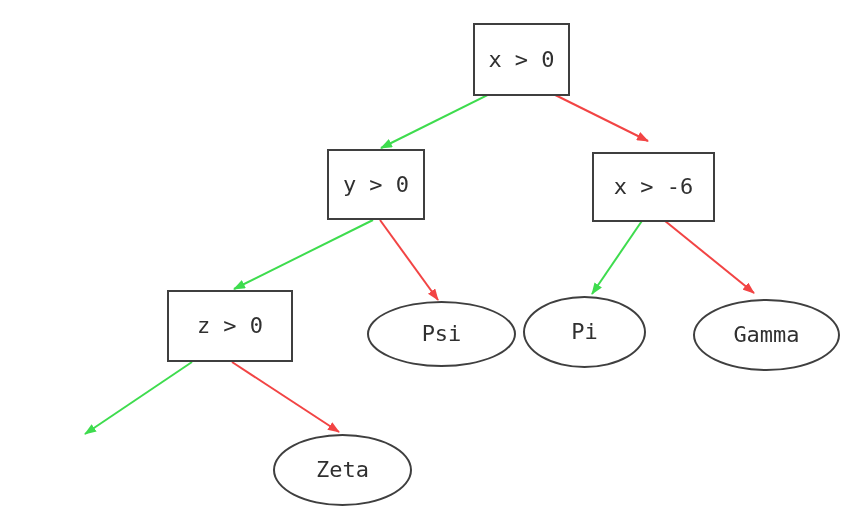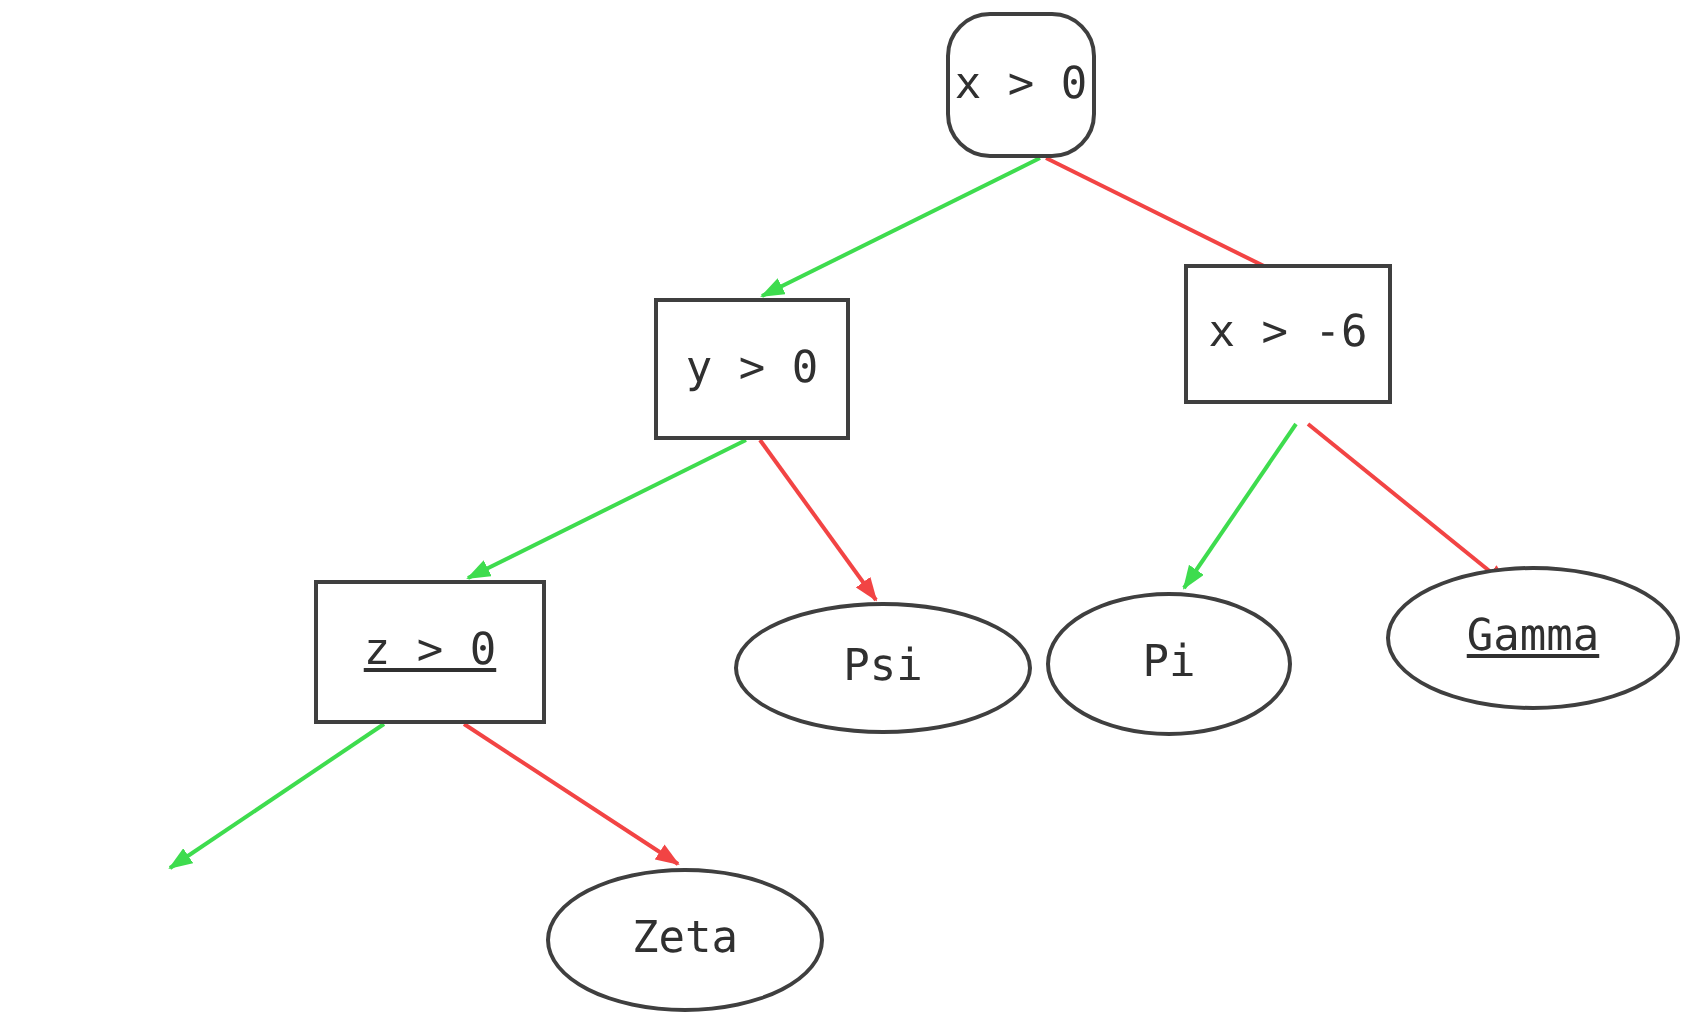--- a/index.html
+++ b/index.html
@@ -65,22 +65,22 @@
         <line x1="523" y1="79" x2="648" y2="141" class="edge-line" stroke="#f24444" marker-end="url(#arrow-false)"></line>
         <line x1="373" y1="220" x2="234" y2="289" class="edge-line" stroke="#3edc4e" marker-end="url(#arrow-true)"></line>
         <line x1="380" y1="220" x2="438" y2="300" class="edge-line" stroke="#f24444" marker-end="url(#arrow-false)"></line>
         <line x1="648" y1="212" x2="592" y2="294" class="edge-line" stroke="#3edc4e" marker-end="url(#arrow-true)"></line>
         <line x1="654" y1="212" x2="754" y2="293" class="edge-line" stroke="#f24444" marker-end="url(#arrow-false)"></line>
         <line x1="192" y1="362" x2="85" y2="434" class="edge-line" stroke="#3edc4e" marker-end="url(#arrow-true)"></line>
         <line x1="232" y1="362" x2="339" y2="432" class="edge-line" stroke="#f24444" marker-end="url(#arrow-false)"></line>
       </g>
   </svg>
 
-  <div class="node rect" style="left: 473px; top: 6px; width: 75px; height: 73px; border-radius: 22px;">x &gt; 0</div>
+  <div class="node rect" style="left: 473px; top: 23px; width: 97px; height: 73px;">x &gt; 0</div>
   <div class="node rect" style="left: 327px; top: 149px; width: 98px; height: 71px; text-align: center;">y &gt; 0</div>
-  <div class="node rect" style="left: 592px; top: 132px; width: 104px; height: 70px;">x &gt; -6</div>
-  <div class="node rect" style="left: 157px; top: 290px; width: 116px; height: 72px; text-decoration: underline;">z &gt; 0</div>
+  <div class="node rect" style="left: 592px; top: 152px; width: 123px; height: 70px;">x &gt; -6</div>
+  <div class="node rect" style="left: 167px; top: 290px; width: 126px; height: 72px;">z &gt; 0</div>
   <div class="node ellipse" style="left: 523px; top: 296px; width: 123px; height: 72px;">Pi</div>
   <div class="node ellipse" style="left: 367px; top: 301px; width: 149px; height: 66px;">Psi</div>
-  <div class="node ellipse" style="left: 693px; top: 283px; width: 147px; height: 72px; text-decoration: underline;">Gamma</div>
+  <div class="node ellipse" style="left: 693px; top: 299px; width: 147px; height: 72px;">Gamma</div>
   <div class="node ellipse" style="left: 273px; top: 434px; width: 139px; height: 72px; text-align: center;">Zeta</div>
 
 </div>
 
 </body></html>

